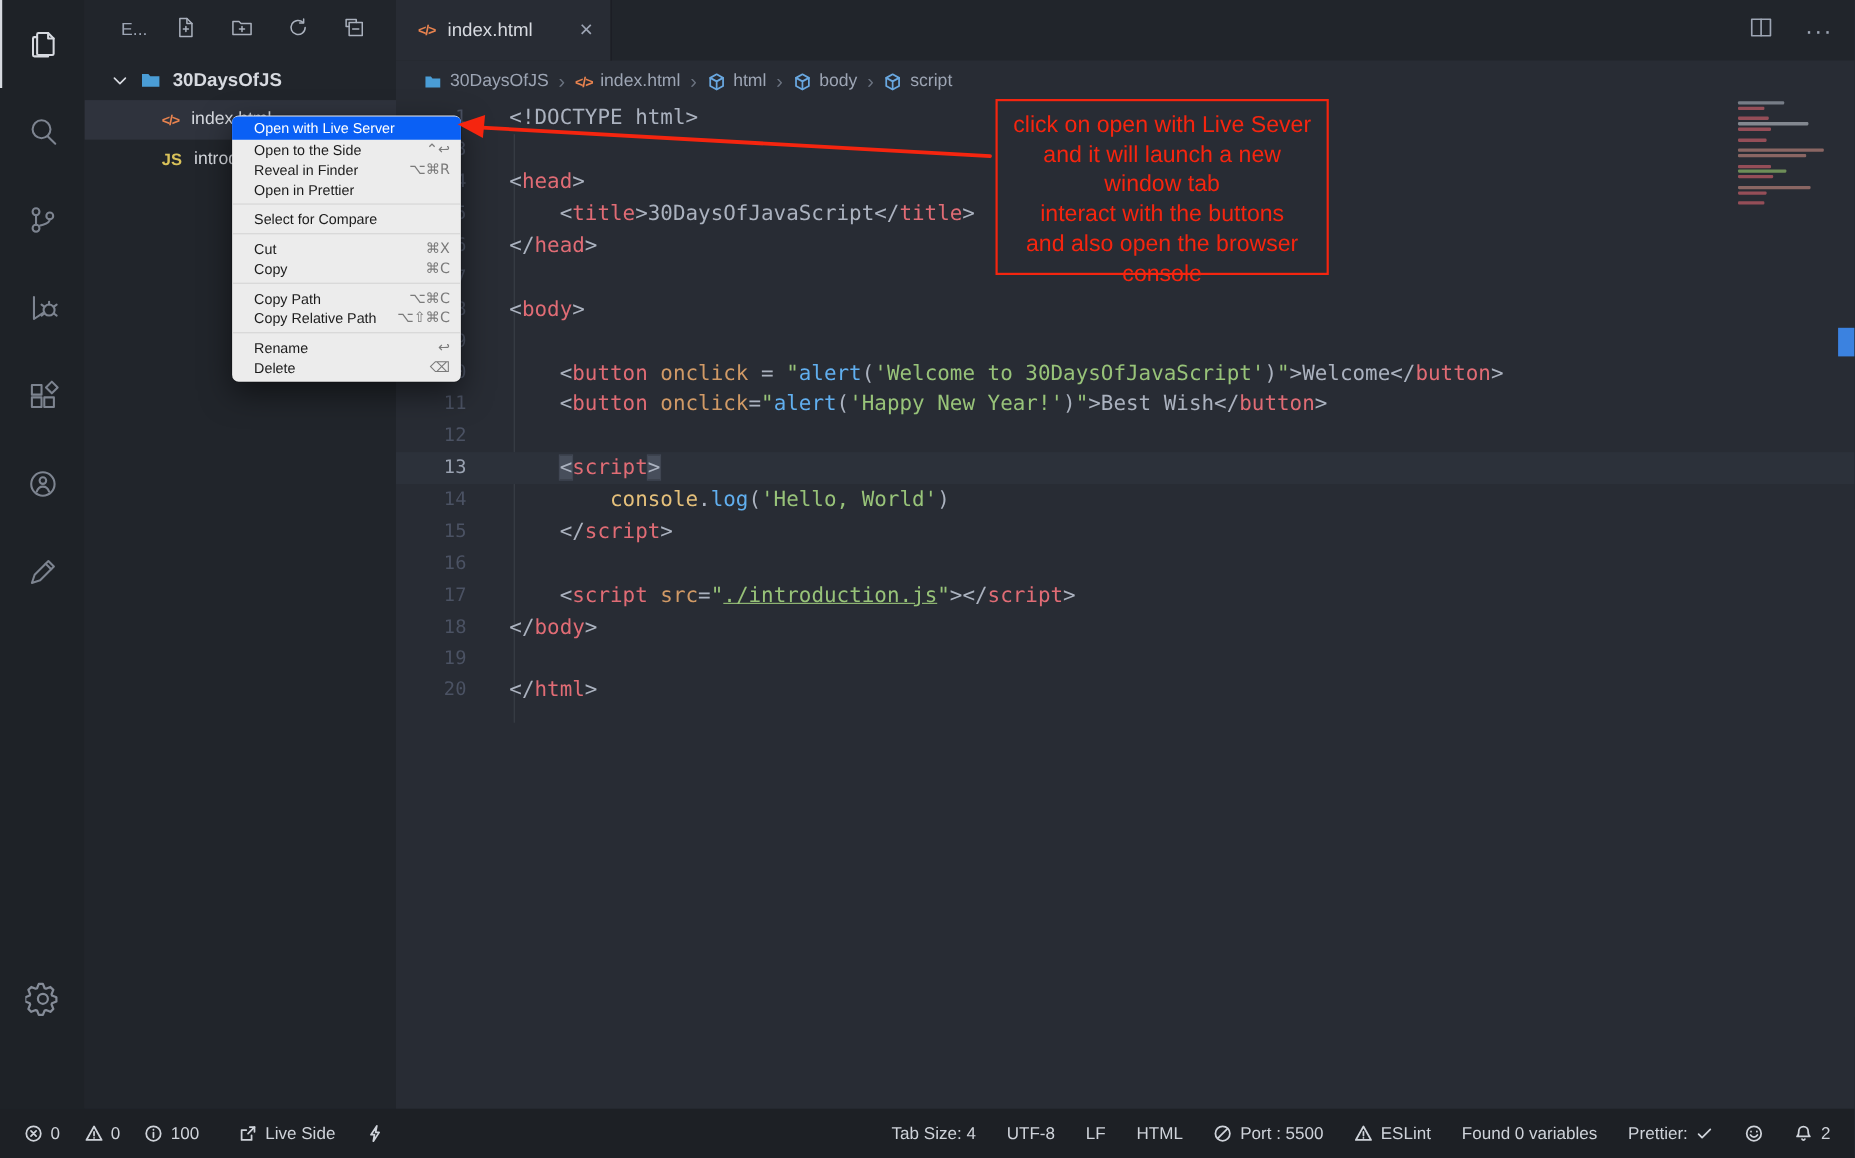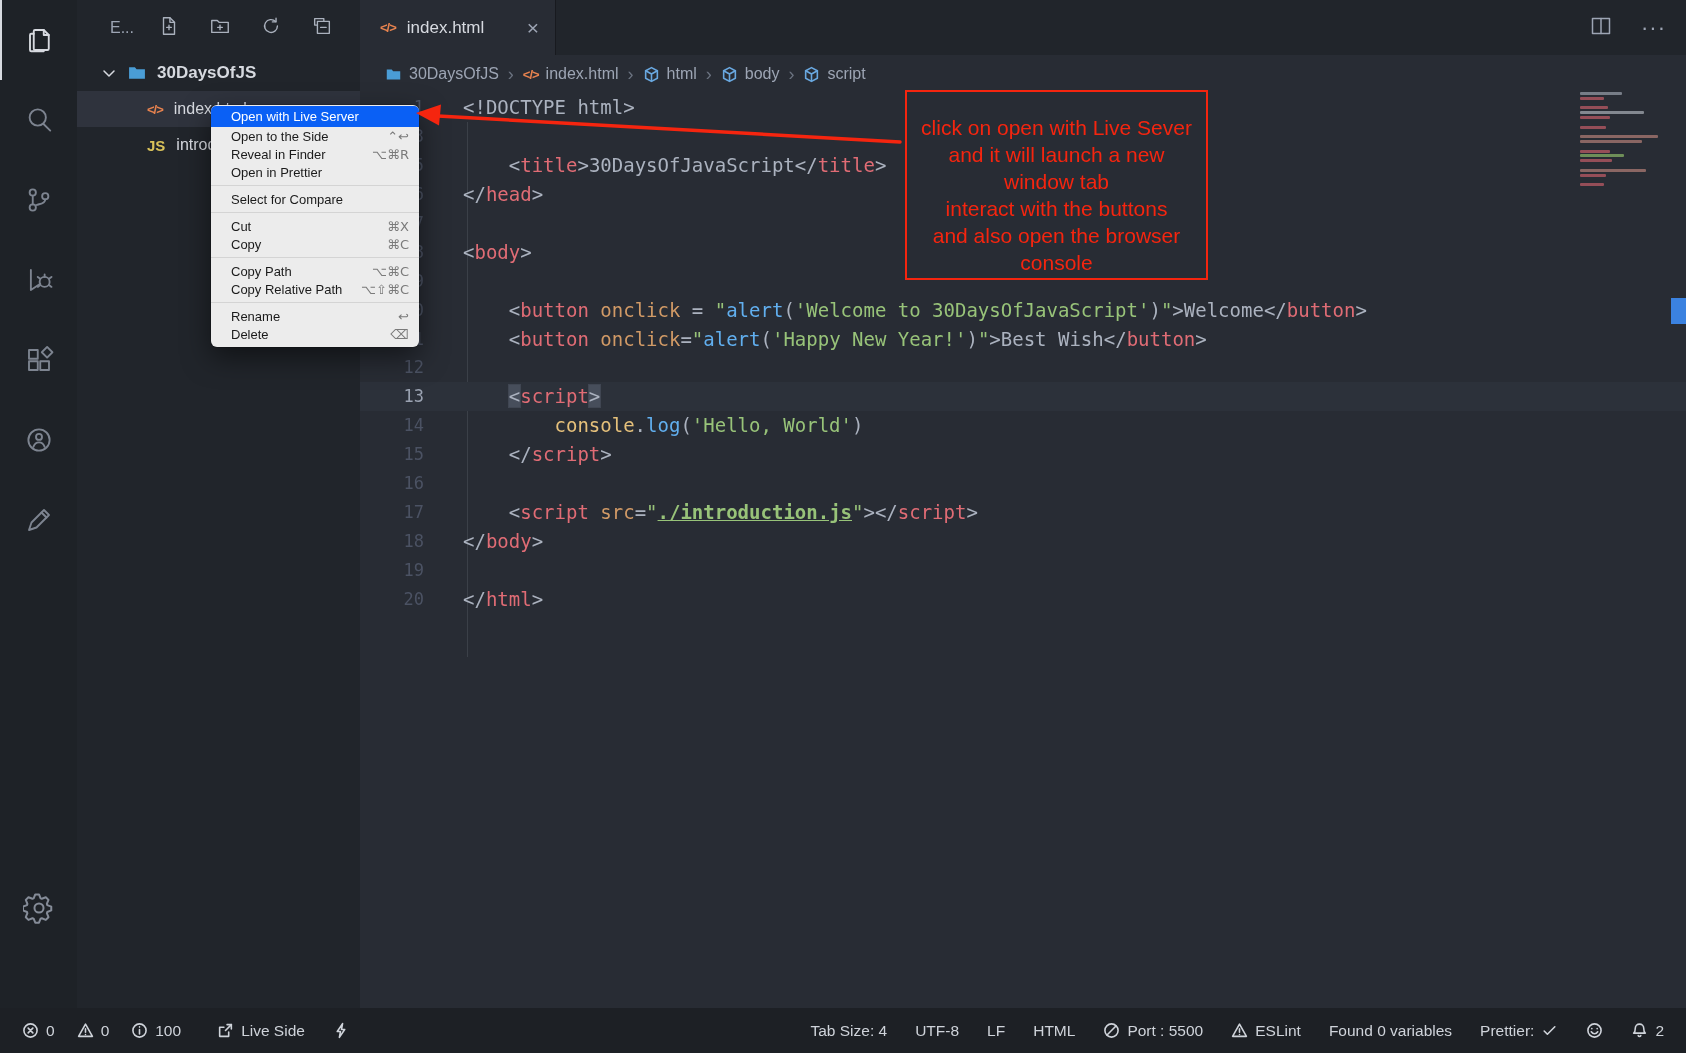--- a/index.html
+++ b/index.html
@@ -46,37 +46,37 @@
 
   .code-area { position:absolute; top:93px; left:0; right:0; bottom:0; font-family:"DejaVu Sans Mono","Liberation Mono",monospace; font-size:19px; }
   .indent-guide { position:absolute; left:107px; top:29px; width:1px; height:535px; background:#3b4048; }
   .code-line { display:flex; height:28.9px; align-items:center; position:relative; }
   .code-line.current { background:#2c313a; }
   .ln { width:64px; text-align:right; color:#4b5263; font-size:17px; flex:none; }
   .current .ln { color:#9aa2b1; }
   .code-text { padding-left:39px; white-space:pre; }
   .seg.pln { color:#abb2bf; } .seg.tag { color:#e06c75; } .seg.attr { color:#d19a66; }
   .seg.str { color:#98c379; } .seg.fn { color:#61afef; } .seg.obj { color:#e5c07b; }
-  .seg.lnk { color:#98c379; text-decoration:underline;font-weight:bold; }
+  .seg.lnk { color:#98c379; text-decoration:underline; }
   .seg.sel { background:rgba(122,134,155,.35); box-shadow:0 0 0 1px rgba(122,134,155,.25); }
 
   .minimap { position:absolute; right:18px; top:92px; width:88px; z-index:5; }
   .mb { height:3px; margin-bottom:1.8px; border-radius:1px; opacity:.8; }
   .scroll-marker { position:absolute; right:0; top:298px; width:15px; height:26px; background:#3b82e0; }
 
   
   .context-menu { position:absolute; left:211px; top:105px; width:208px; background:#ececec; border-radius:6px; padding:1px 0 4px 0; box-shadow:0 10px 28px rgba(0,0,0,.5), 0 0 0 1px rgba(0,0,0,.15); font-size:13px; color:#1b1b1b; z-index:50; }
   .menu-item { height:18px; display:flex; align-items:center; padding:0 10px 0 20px; }
   .menu-item.highlighted { background:#0a60f5; color:#fff; height:21px; border-radius:5px 5px 0 0; }
   .menu-shortcut { margin-left:auto; color:#7a7a7a; font-family:"DejaVu Sans",sans-serif; }
   .highlighted .menu-shortcut { color:#fff; }
   .menu-sep { height:1px; background:#d4d4d4; margin:4px 0; }
 
   
-  .annotation-box { position:absolute; left:905px; top:90px; width:303px; height:190px; border:2px solid #f5250f; color:#f5250f; font-size:21px; line-height:27px; text-align:center; white-space:pre-line; padding-top:22px; z-index:40; }
+  .annotation-box { position:absolute; left:905px; top:90px; width:303px; height:160px; border:2px solid #f5250f; color:#f5250f; font-size:21px; line-height:27px; text-align:center; white-space:pre-line; padding-top:8px; z-index:40; }
   .arrow-overlay { position:absolute; left:0; top:0; pointer-events:none; z-index:60; }
 
   
   .statusbar { position:absolute; left:0; right:0; bottom:0; height:45px; background:#1d2025; display:flex; align-items:center; color:#cfd3da; font-size:15.5px; padding:0 22px; z-index:20; }
   .sb-item { display:flex; align-items:center; gap:7px; white-space:nowrap; }
   .sb-item svg { width:17px; height:17px; }
   .sb-left { display:flex; align-items:center; gap:22px; }
   .sb-right { display:flex; align-items:center; gap:28px; margin-left:auto; }
 </style>
 </head>
@@ -243,20 +243,24 @@
     <div>
         <div class="code-line">
           <span class="ln">1</span>
           <span class="code-text"><span class="seg pln">&lt;!DOCTYPE html&gt;</span></span>
         </div>
         <div class="code-line">
           <span class="ln">3</span>
           <span class="code-text"></span>
         </div>
         <div class="code-line">
+          <span class="ln">4</span>
+          <span class="code-text"><span class="seg pln">&lt;</span><span class="seg tag">head</span><span class="seg pln">&gt;</span></span>
+        </div>
+        <div class="code-line">
           <span class="ln">5</span>
           <span class="code-text"><span class="seg pln">    </span><span class="seg pln">&lt;</span><span class="seg tag">title</span><span class="seg pln">&gt;</span><span class="seg pln">30DaysOfJavaScript</span><span class="seg pln">&lt;/</span><span class="seg tag">title</span><span class="seg pln">&gt;</span></span>
         </div>
         <div class="code-line">
           <span class="ln">6</span>
           <span class="code-text"><span class="seg pln">&lt;/</span><span class="seg tag">head</span><span class="seg pln">&gt;</span></span>
         </div>
         <div class="code-line">
           <span class="ln">7</span>
           <span class="code-text"></span>

